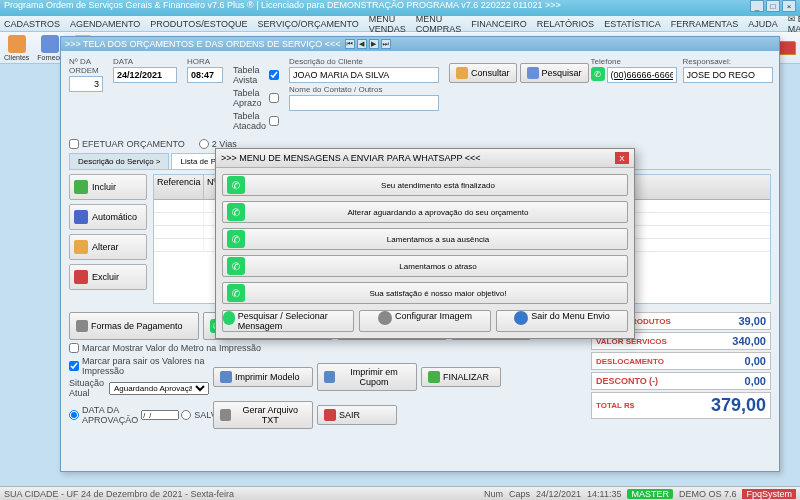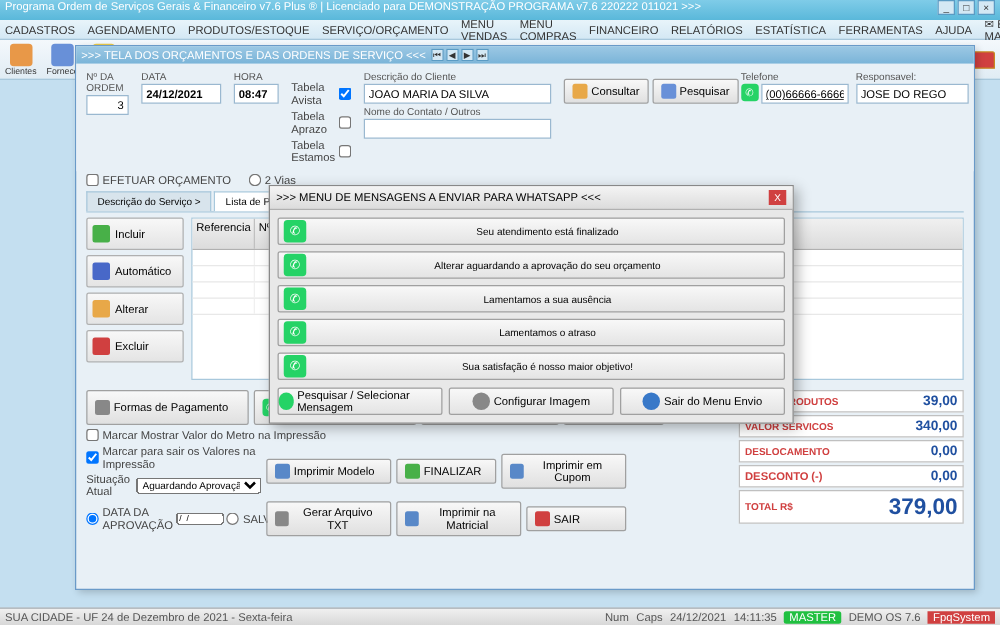--- a/index.html
+++ b/index.html
@@ -48,21 +48,21 @@
 .total-row .val{font-size:11px;color:#2050a0;font-weight:bold;text-align:right}
 .total-row.big .val{font-size:18px}
 .modal{position:absolute;top:148px;left:215px;width:420px;background:#e8e8e8;border:1px solid #888;box-shadow:3px 3px 10px rgba(0,0,0,.3);z-index:100}
 .modal-title{background:linear-gradient(#f4f4f4,#dcdcdc);padding:3px 5px;font-size:8px;border-bottom:1px solid #b0b0b0;display:flex;align-items:center}
 .modal-title .close{margin-left:auto;width:14px;height:12px;background:#d04040;color:#fff;display:flex;align-items:center;justify-content:center;font-size:8px;cursor:pointer}
 .modal-body{padding:6px;display:flex;flex-direction:column;gap:5px}
 .msg-btn{display:flex;align-items:center;background:linear-gradient(#f8f8f8,#e4e4e4);border:1px solid #a0a0a0;border-radius:2px;height:22px;cursor:pointer}
 .msg-btn .wa{width:18px;height:18px;background:#25d366;border-radius:3px;margin:0 4px;display:flex;align-items:center;justify-content:center;color:#fff;font-size:10px}
 .msg-btn .txt{flex:1;text-align:center;font-size:8px}
 .modal-footer{display:flex;gap:5px;padding:0 6px 6px}
-.modal-footer .fbtn{flex:1;display:flex;align-items:center;justify-content:center;gap:3px;background:linear-gradient(#f8f8f8,#e4e4e4);border:1px solid #a0a0a0;height:22px;font-size:8px;cursor:pointer;border-radius:2px}
+.modal-footer .fbtn{flex:1;display:flex;align-items:flex-start;justify-content:center;gap:3px;background:linear-gradient(#f8f8f8,#e4e4e4);border:1px solid #a0a0a0;height:22px;font-size:8px;cursor:pointer;border-radius:2px}
 .modal-footer .fbtn .ico{width:14px;height:14px;border-radius:7px}
 .statusbar{position:absolute;bottom:0;left:0;right:0;height:14px;background:linear-gradient(#f0f0f0,#d8d8d8);border-top:1px solid #b0b0b0;display:flex;align-items:center;padding:0 4px;font-size:8px;color:#555;gap:8px}
 .statusbar .sr{margin-left:auto;display:flex;gap:6px;align-items:center}
 .statusbar .badge{background:#20c040;color:#fff;padding:0 4px;border-radius:2px}
 .wa-ico{width:14px;height:14px;background:#25d366;border-radius:3px;display:inline-flex;align-items:center;justify-content:center;color:#fff;font-size:8px}
 </style>
 </head>
 <body>
 
 <div class="titlebar">
@@ -152,21 +152,21 @@
     <div style="display:flex;flex-direction:column;gap:3px;margin-top:8px">
       <div class="chkrow">
           <span>Tabela Avista</span>
           <input type="checkbox" checked="" style="">
         </div>
       <div class="chkrow">
           <span>Tabela Aprazo</span>
           <input type="checkbox" style="">
         </div>
       <div class="chkrow">
-          <span>Tabela Estamos</span>
+          <span>Tabela Atacado</span>
           <input type="checkbox" style="">
         </div>
     </div>
     <div style="display:flex;flex-direction:column;gap:2px">
       <div class="fieldgrp">
           <label>Descrição do Cliente</label>
           <input style="width: 150px;" value="JOAO MARIA DA SILVA">
         </div>
       <div class="fieldgrp">
           <label>Nome do Contato / Outros</label>
@@ -329,51 +329,47 @@
             </div>
           <div class="chkrow">
               <span>Situação Atual</span>
               <select style="width:100px;font-size:8px"><option>Aguardando Aprovação</option></select>
             </div>
         </div>
         <button class="btn" style="width:100px">
             <span class="ico" style="background:#5888c8"></span>
             <span>Imprimir Modelo</span>
           </button>
+        <button class="btn" style="width:100px">
+            <span class="ico" style="background:#5888c8"></span>
+            <span>Imprimir em Cupom</span>
+          </button>
         <button class="btn" style="width:80px">
             <span class="ico" style="background:#48b048"></span>
             <span>FINALIZAR</span>
-          </button>
-        <button class="btn" style="width:100px">
-            <span class="ico" style="background:#5888c8"></span>
-            <span>Imprimir em Cupom</span>
           </button>
       </div>
       <div style="display:flex;gap:4px;align-items:center">
         <div style="display:flex;flex-direction:row;gap:2px;width:140px">
           <div class="chkrow">
               <input type="radio" checked="" style="">
               <span>DATA DA APROVAÇÃO</span>
               <input style="width: 38px; font-size: 7px;" value="/  /">
             </div>
           <div class="chkrow">
               <input type="radio" style="">
               <span>SALVAR</span>
               <input style="width: 38px; font-size: 7px;" value="/  /">
               <input style="width: 18px; font-size: 7px;" value="1">
             </div>
         </div>
         <button class="btn" style="width:100px">
             <span class="ico" style="background:#888"></span>
             <span>Gerar Arquivo TXT</span>
           </button>
-        <button class="btn" style="width:100px">
-            <span class="ico" style="background:#5888c8"></span>
-            <span>Imprimir na Matricial</span>
-          </button>
         <button class="btn" style="width:80px">
             <span class="ico" style="background:#d04040"></span>
             <span>SAIR</span>
           </button>
       </div>
     </div>
     <div class="bottom-right">
       <div class="total-row">
           <span class="lbl">VALOR PRODUTOS</span>
           <span class="val">39,00</span>

